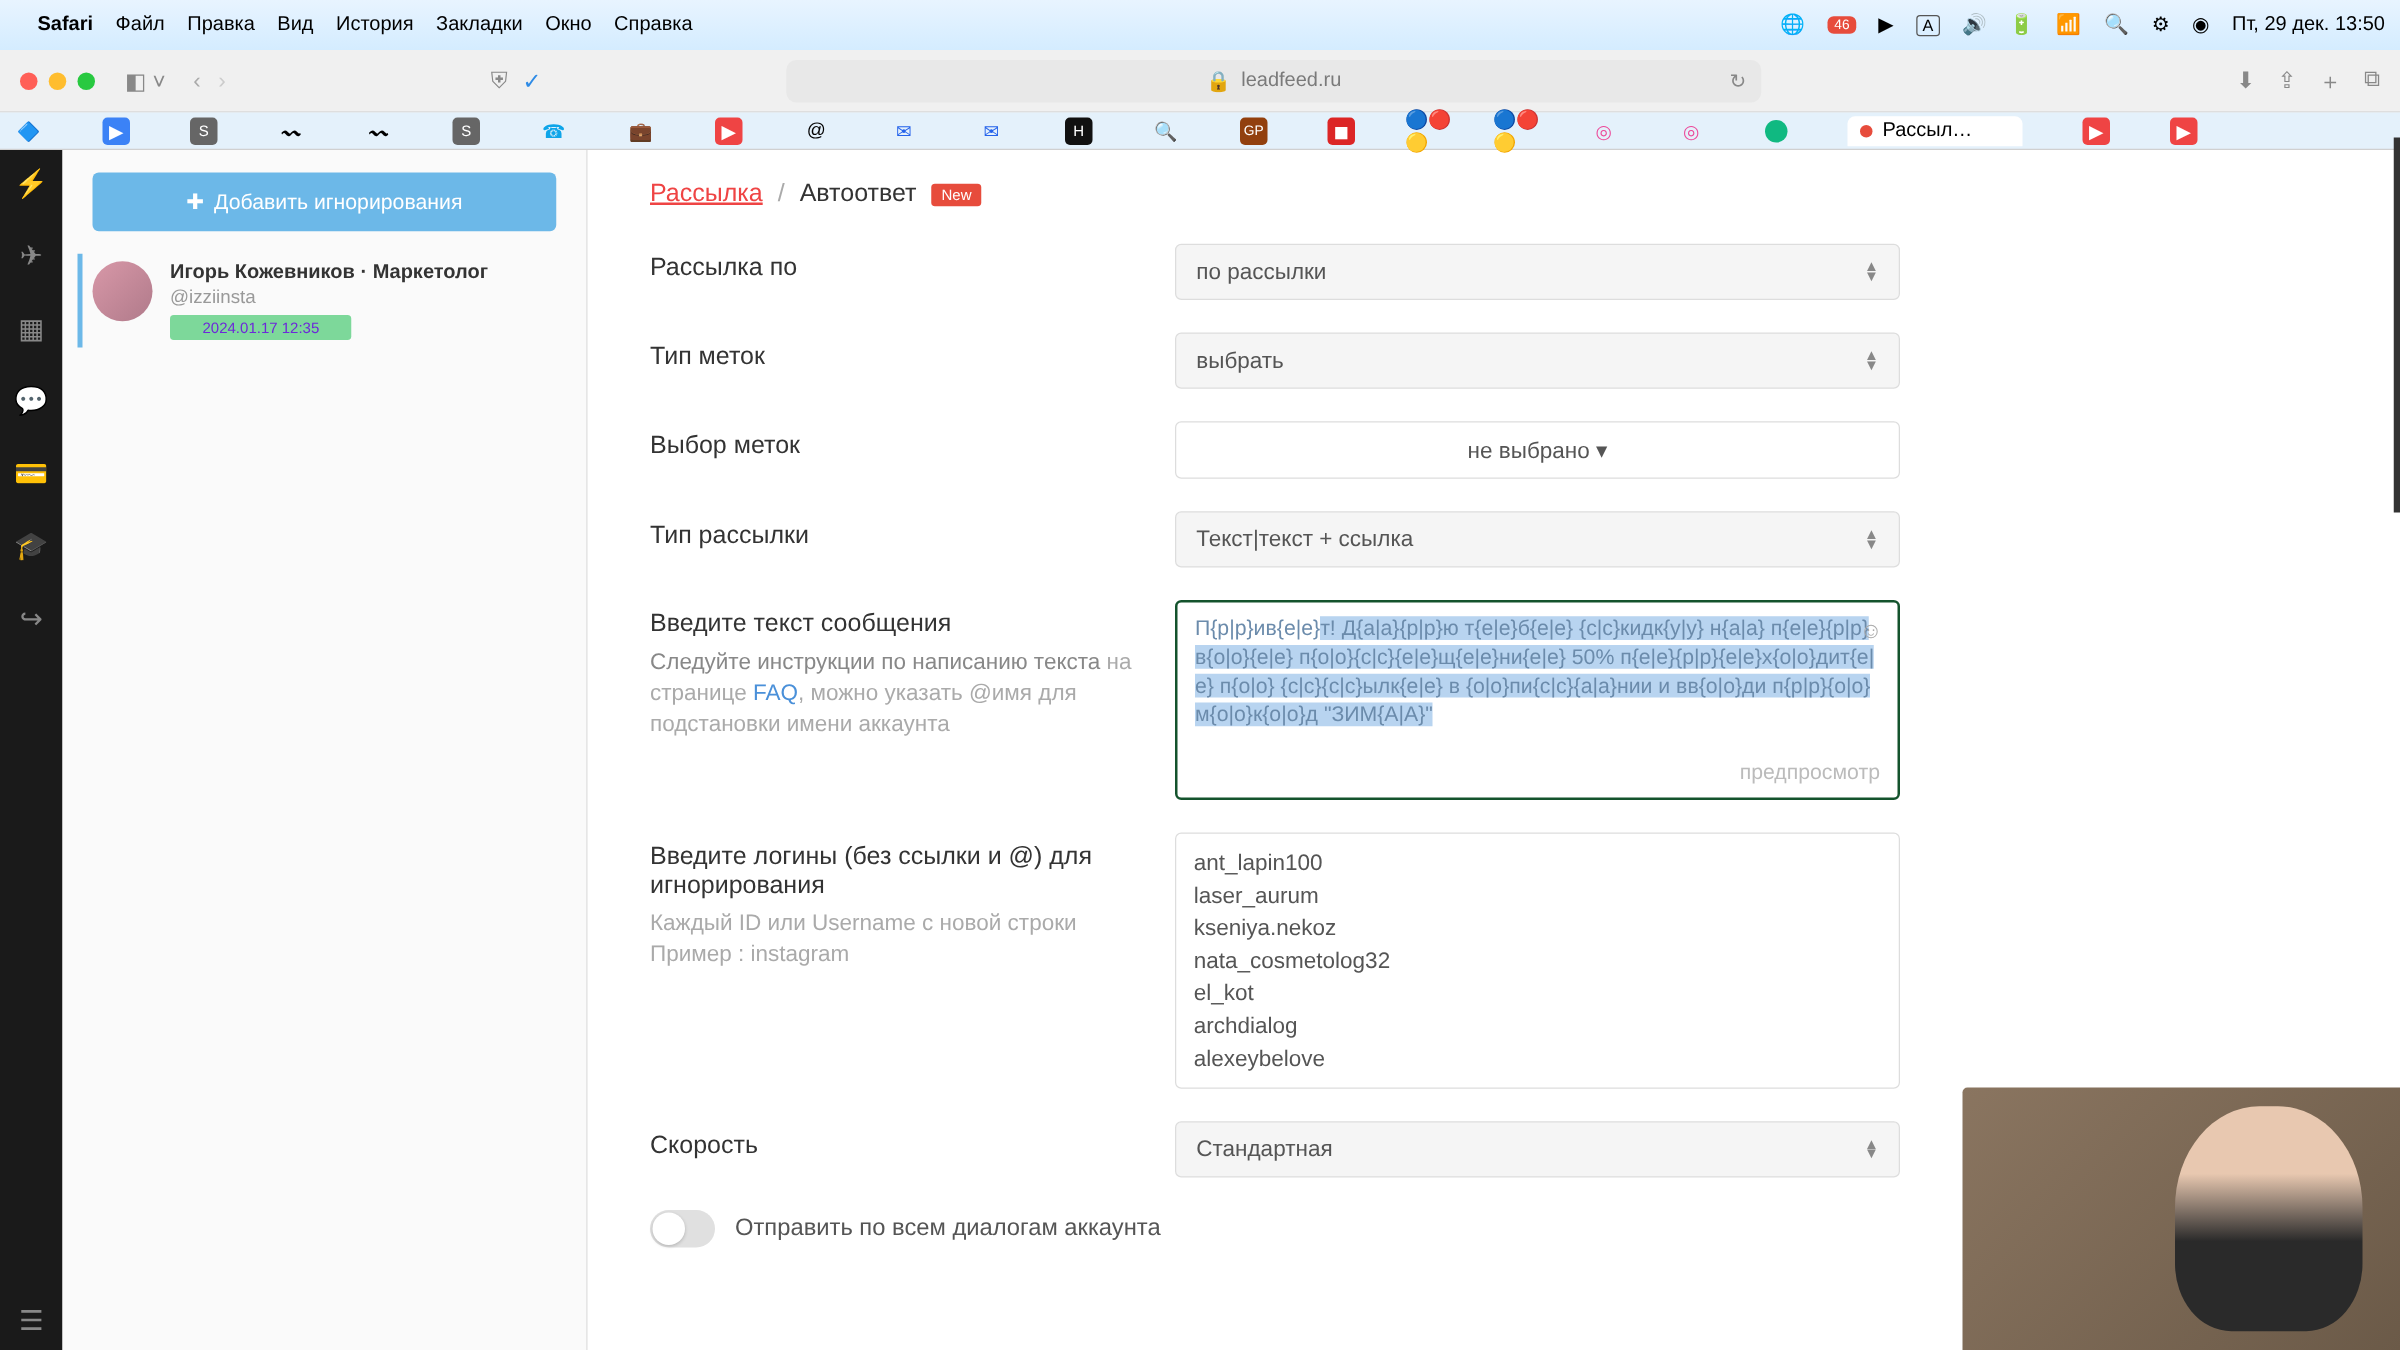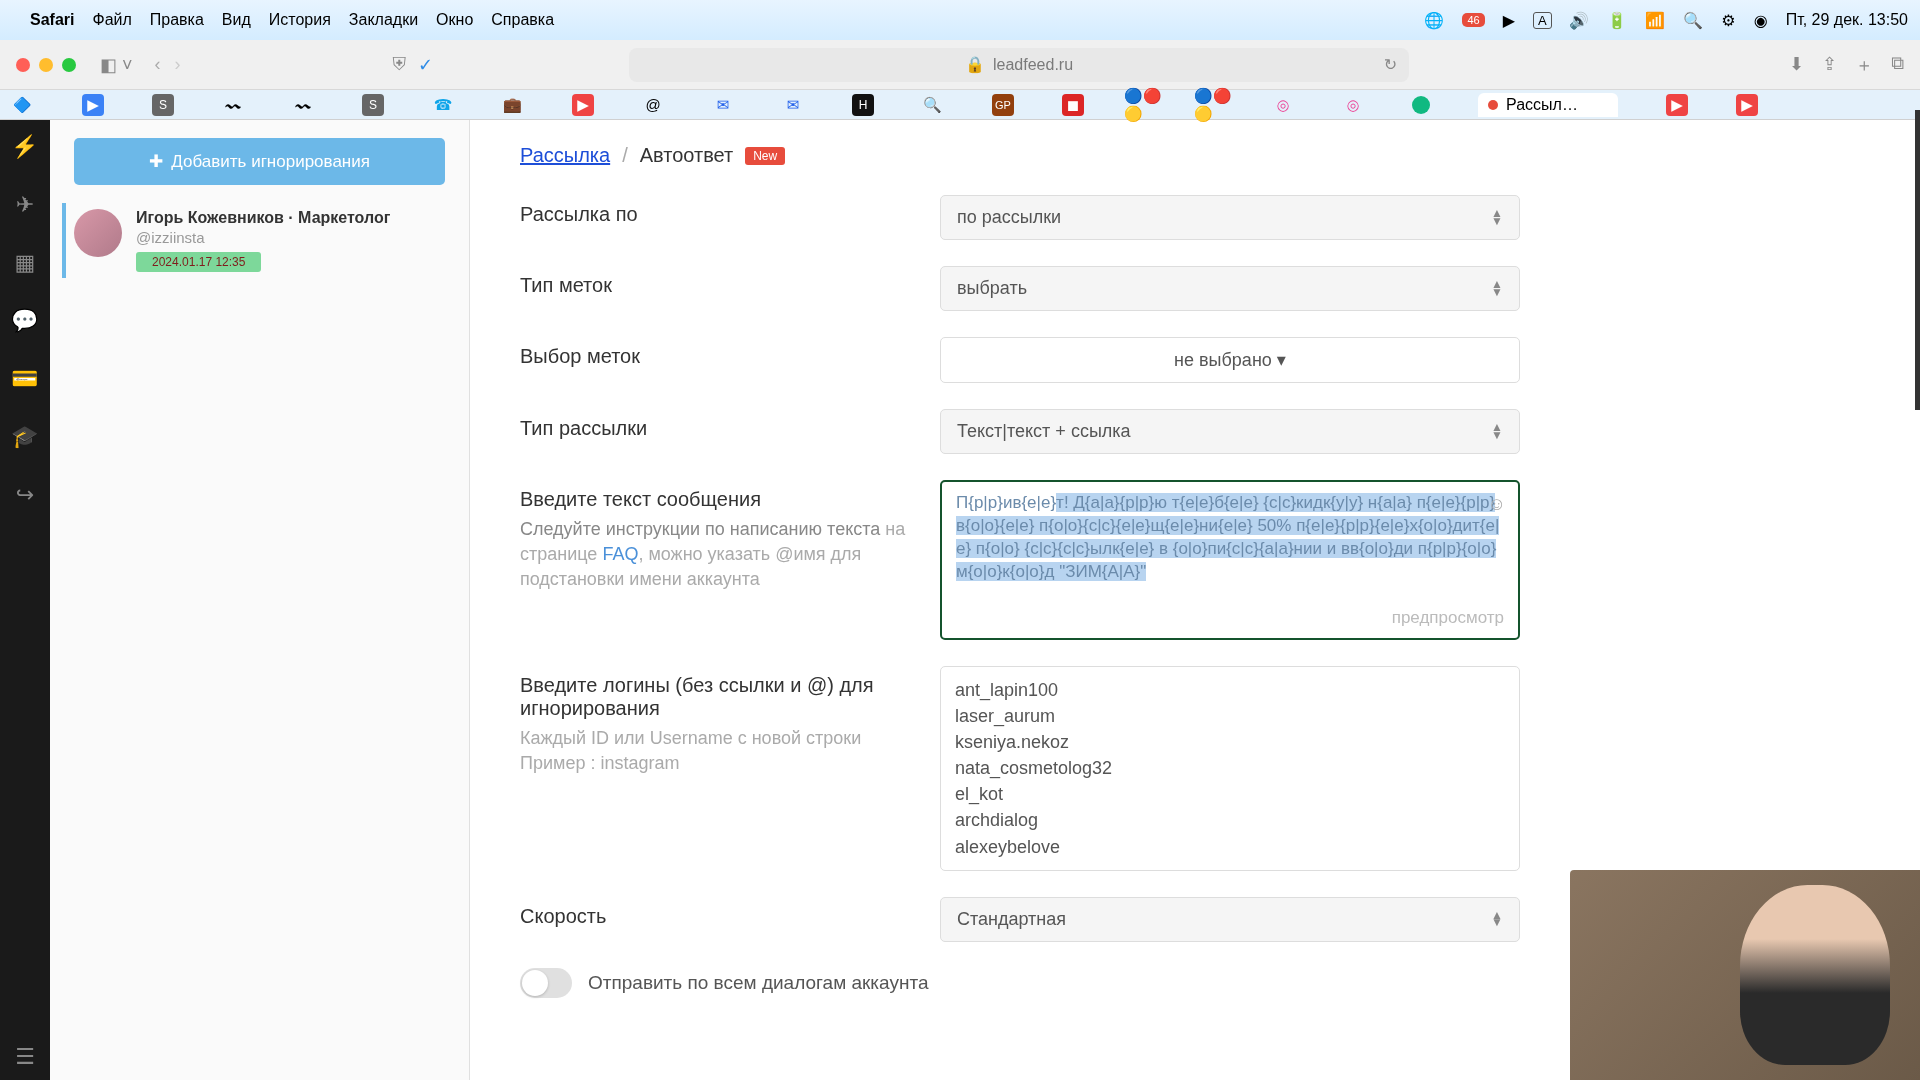--- a/index.html
+++ b/index.html
@@ -45,25 +45,25 @@
 .rail-icon.active { color: #fff; }
 .rail-bottom { margin-top: auto; margin-bottom: 20px; }
 
 .user-panel { width: 420px; background: #fafafa; border-right: 1px solid #e0e0e0; padding: 18px 24px; }
 .add-user-btn { width: 100%; background: #6cb8e8; color: white; border: none; border-radius: 5px; padding: 13px; font-size: 17px; display: flex; align-items: center; justify-content: center; gap: 8px; cursor: pointer; }
 .user-card { margin-top: 18px; display: flex; gap: 14px; padding: 6px 0; border-left: 4px solid #6cb8e8; padding-left: 8px; margin-left: -12px; }
 .avatar { width: 48px; height: 48px; border-radius: 50%; background: linear-gradient(135deg,#d898a8,#b07a8a); }
 .user-info { flex: 1; }
 .user-name { font-weight: 600; font-size: 16px; color: #333; }
 .user-handle { color: #999; font-size: 15px; margin-top: 2px; }
-.user-date { display: inline-block; background: #7dd89a; color: #7f1d1d; font-size: 12px; padding: 3px 16px; border-radius: 3px; margin-top: 6px; filter: blur(0.3px); }
+.user-date { display: inline-block; background: #7dd89a; color: #6d28d9; font-size: 12px; padding: 3px 26px; border-radius: 3px; margin-top: 6px; filter: blur(0.3px); }
 
 .main-content { flex: 1; padding: 24px 50px; overflow-y: auto; }
 .breadcrumb { font-size: 20px; color: #555; display: flex; align-items: center; gap: 12px; margin-bottom: 28px; }
-.breadcrumb a { color: #1d4ed8; text-decoration: underline; text-align: right; }
+.breadcrumb a { color: #ef4444; text-decoration: underline; text-align: right; }
 .breadcrumb .sep { color: #aaa; }
 .breadcrumb .current { color: #333; }
 .new-badge { background: #e74c3c; color: white; font-size: 12px; padding: 2px 8px; border-radius: 3px; }
 
 .form-row { display: flex; margin-bottom: 26px; align-items: flex-start; }
 .form-label { width: 420px; font-size: 20px; color: #333; padding-top: 8px; }
 .form-label .hint { color: #aaa; font-size: 18px; margin-top: 6px; line-height: 1.4; }
 .form-label a { color: #4a90d9; }
 .form-control { width: 580px; }
 .select-box { width: 100%; background: #f5f5f5; border: 1px solid #ddd; border-radius: 5px; padding: 11px 16px; font-size: 18px; color: #555; display: flex; justify-content: space-between; align-items: center; cursor: pointer; }

